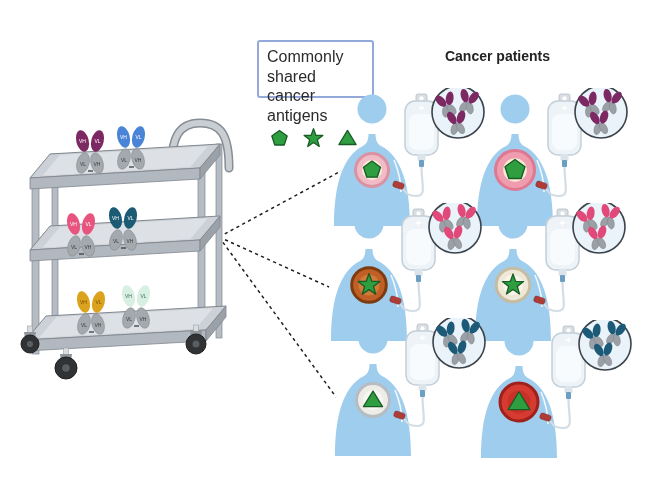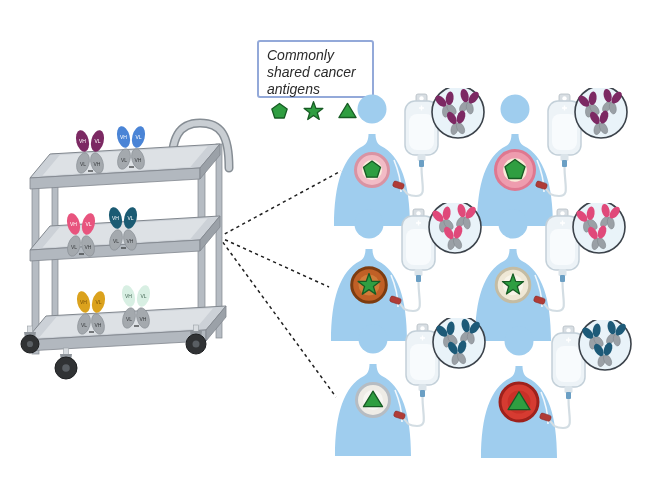--- a/index.html
+++ b/index.html
@@ -13,21 +13,21 @@
   }
   .right-title{
     position:absolute;left:400px;top:48px;width:195px;text-align:center;
     font-weight:bold;font-size:14px;color:#232323;
   }
   .legend{
     position:absolute;left:257px;top:40px;width:117px;height:58px;
     border:2px solid #93a9d9;border-radius:3px;background:#fff;
     box-sizing:border-box;padding:5px 8px 4px;
   }
-  .legend-label{font-size:14px;color:#2b2b2b;line-height:1.22;font-style:italic;}
+  .legend-label{font-size:16px;color:#2b2b2b;line-height:1.22;}
   .legend-icons{display:flex;gap:13px;margin-top:3px;padding-left:2px;align-items:center;}
   .overlay-svg{position:absolute;left:0;top:0;pointer-events:none;}
   #cart-wrap{position:absolute;left:20px;top:116px;width:232px;height:270px;}
   .patient{position:absolute;width:175px;height:140px;}
   svg{display:block;}
 </style>
 </head>
 <body>
 
 <div class="canvas">
@@ -41,20 +41,21 @@
         </svg>
         <svg viewBox="-13 -13 26 26" width="21" height="21">
           <polygon points="0.00,-12.16 2.90,-4.00 11.56,-3.76 4.70,1.53 7.15,9.84 0.00,4.94 -7.15,9.84 -4.70,1.53 -11.56,-3.76 -2.90,-4.00" fill="#2f9e41" stroke="#175c24" stroke-width="1.6" stroke-linejoin="round"></polygon>
         </svg>
         <svg viewBox="-13 -13 26 26" width="21" height="21">
           <polygon points="0.00,-9.97 10.64,7.41 -10.64,7.41" fill="#2f9e41" stroke="#175c24" stroke-width="1.6" stroke-linejoin="round"></polygon>
         </svg>
       </div>
   </div>
 
+  <div class="right-title">Cancer patients</div>
 
   <svg id="fan-svg" class="overlay-svg" width="650" height="487" viewBox="0 0 650 487">
       <line x1="219" y1="237" x2="341" y2="171" stroke="#1f1f1f" stroke-width="1.5" stroke-dasharray="3.2 3.4"></line>
       <line x1="219" y1="237" x2="329" y2="287" stroke="#1f1f1f" stroke-width="1.5" stroke-dasharray="3.2 3.4"></line>
       <line x1="219" y1="237" x2="336" y2="397" stroke="#1f1f1f" stroke-width="1.5" stroke-dasharray="3.2 3.4"></line>
     </svg>
 
   <div id="cart-wrap">
     <svg id="cart-svg" width="232" height="270" viewBox="0 0 232 270">
         <path d="M 152,58 C 150,20 160,7 180,7 C 201,7 209,19 209,52" fill="none" stroke="#868d94" stroke-width="9" stroke-linecap="round"></path>

